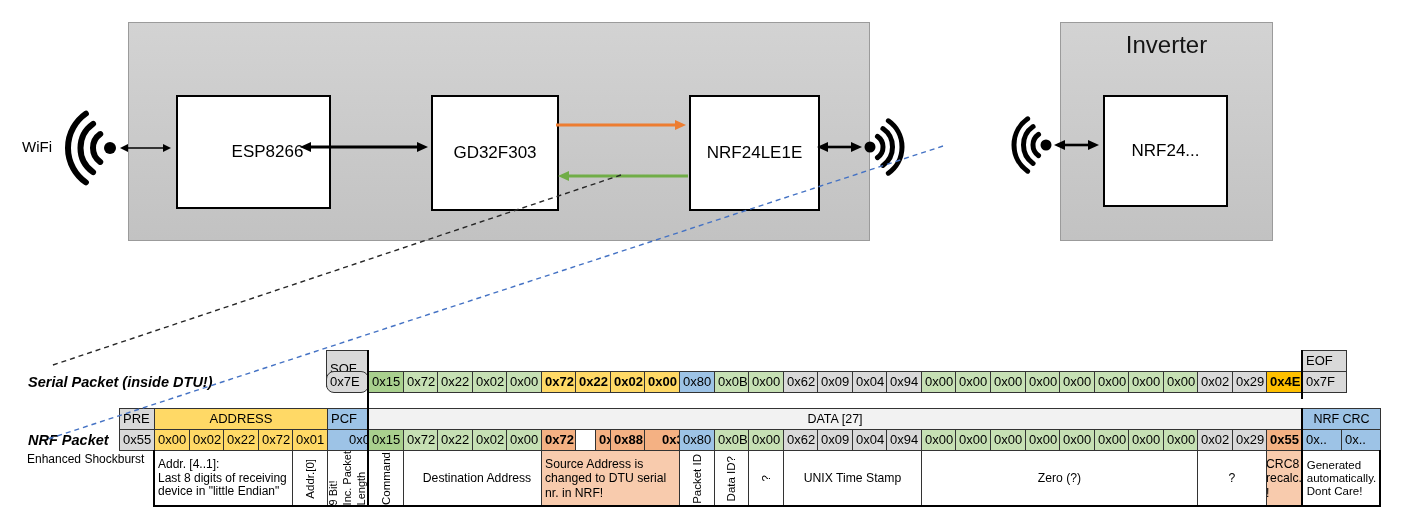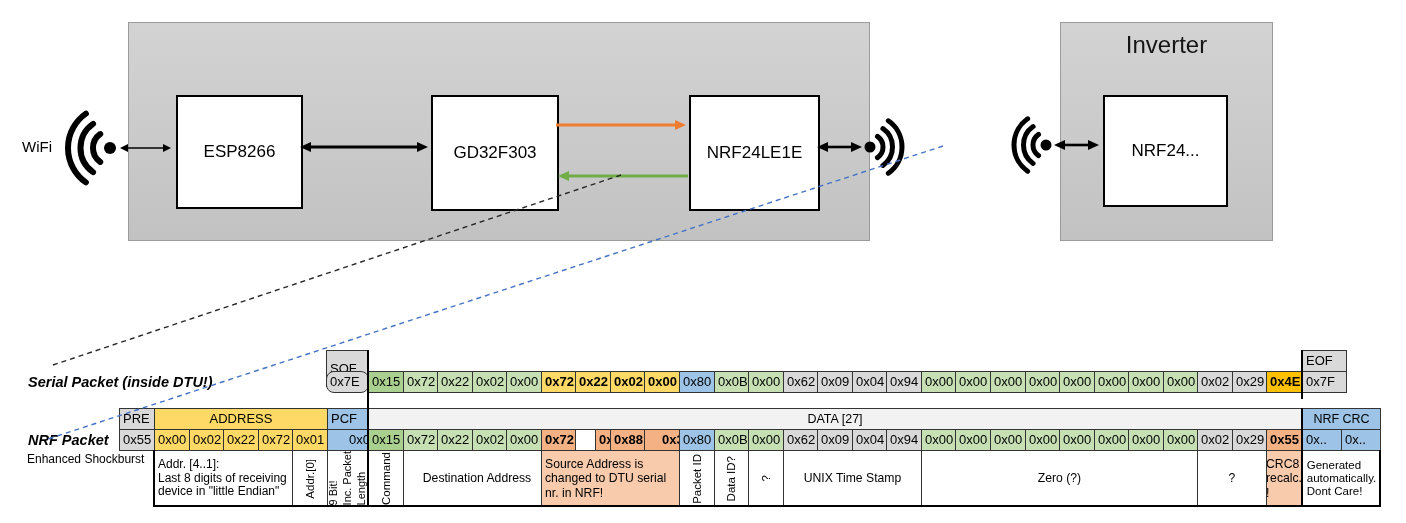--- a/index.html
+++ b/index.html
@@ -14,21 +14,21 @@
   #overlay{position:absolute;left:0;top:0;pointer-events:none;}
   .tcell{position:absolute;box-sizing:border-box;border:1px solid #333;display:flex;align-items:center;overflow:hidden;white-space:pre-line;line-height:1.16;}
   .vtext{writing-mode:vertical-rl;transform:rotate(180deg);white-space:pre-line;line-height:1.25;}
 </style>
 </head>
 <body>
 
 <div id="canvas">
 
   <div class="grp" style="left:128px;top:22px;width:740px;height:217px;">
-    <div class="chip" style="left:47px;top:72px;width:123px;height:110px;">ESP8266</div>
+    <div class="chip" style="left:47px;top:72px;width:123px;height:110px;padding-left:28px;">ESP8266</div>
     <div class="chip" style="left:302px;top:72px;width:124px;height:112px;">GD32F303</div>
     <div class="chip" style="left:560px;top:72px;width:127px;height:112px;">NRF24LE1E</div>
   </div>
 
   <div class="grp" style="left:1060px;top:22px;width:211px;height:217px;">
     <div class="box-title">Inverter</div>
     <div class="chip" style="left:42px;top:72px;width:121px;height:108px;">NRF24...</div>
   </div>
 
   <div class="wifi-label">WiFi</div>

